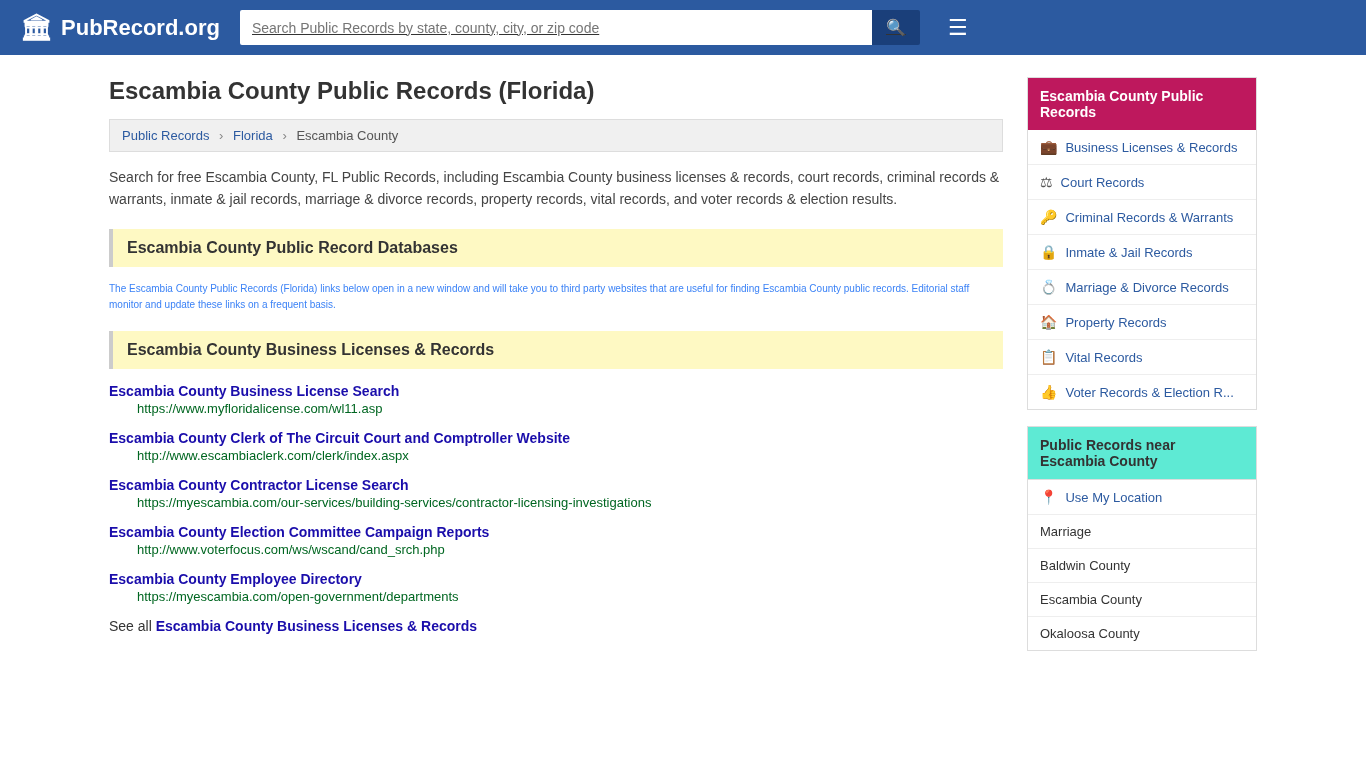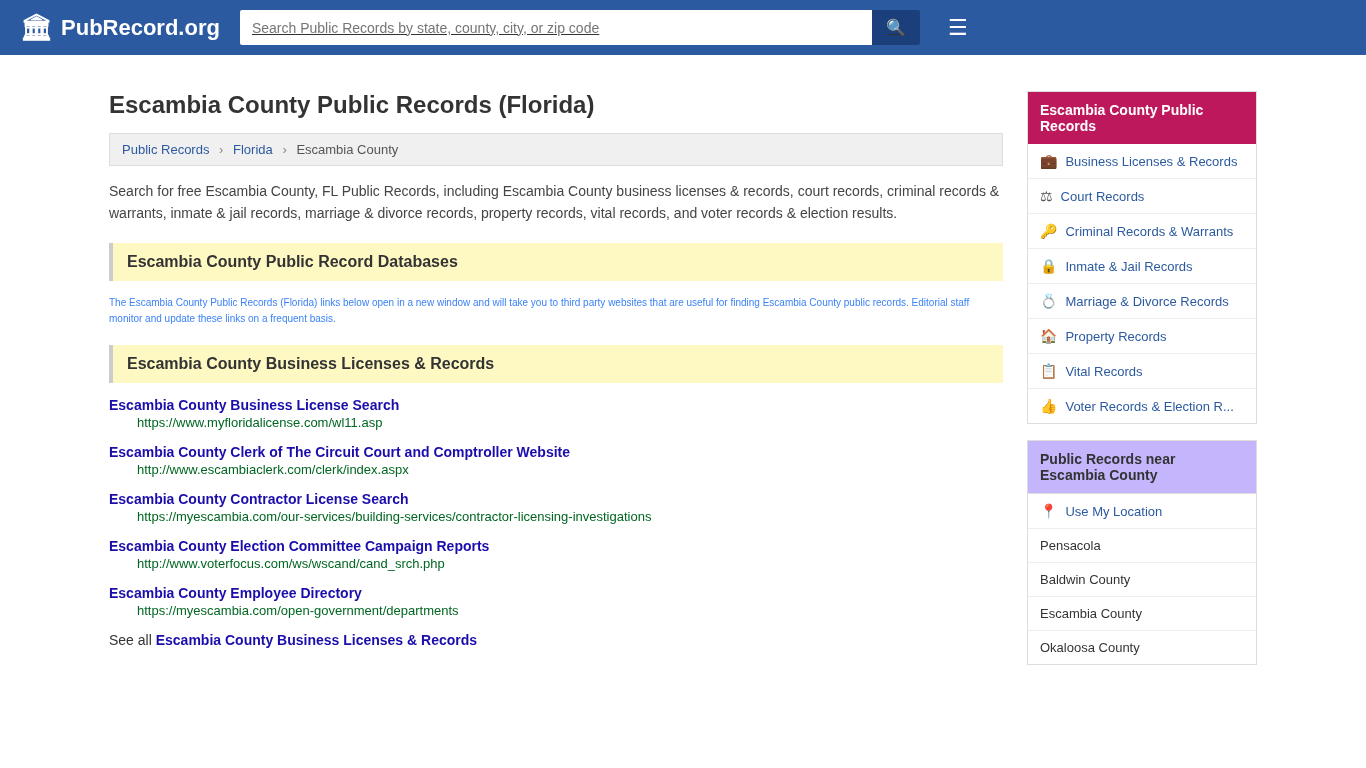--- a/index.html
+++ b/index.html
@@ -55,21 +55,21 @@
       color: #fff;
       font-size: 22px;
       cursor: pointer;
       padding: 4px 8px;
     }
 
     
     .page-body {
       display: flex;
       max-width: 1180px;
-      margin: 16px auto;
+      margin: 2px auto;
       padding: 20px 16px;
       gap: 24px;
     }
     .main-content {
       flex: 1;
     }
     .sidebar {
       width: 230px;
       flex-shrink: 0;
     }
@@ -180,21 +180,21 @@
       align-items: center;
       gap: 8px;
       padding: 9px 12px;
       color: #2c5aa0;
       text-decoration: none;
       font-size: 13px;
     }
     .sidebar-icon { font-size: 14px; color: #555; flex-shrink: 0; }
 
     .sidebar-nearby-title {
-      background: #c4b5fd;
+      background: #5eead4;
       color: #333;
       padding: 10px 12px;
       font-size: 14px;
       font-weight: bold;
       border-bottom: 1px solid #ddd;
     }
     .sidebar-nearby ul {
       list-style: none;
       padding: 0;
     }
@@ -353,21 +353,21 @@
       <div class="sidebar-nearby-title">Public Records near Escambia County</div>
       <ul>
         <li>
           <a href="#">
             <span class="location-icon">📍</span>
             <span>Use My Location</span>
           </a>
         </li>
         <li class="plain">
           <a href="#">
-            <span>Pensacola</span>
+            <span>Marriage</span>
           </a>
         </li>
         <li class="plain">
           <a href="#">
             <span>Baldwin County</span>
           </a>
         </li>
         <li class="plain">
           <a href="#">
             <span>Escambia County</span>

